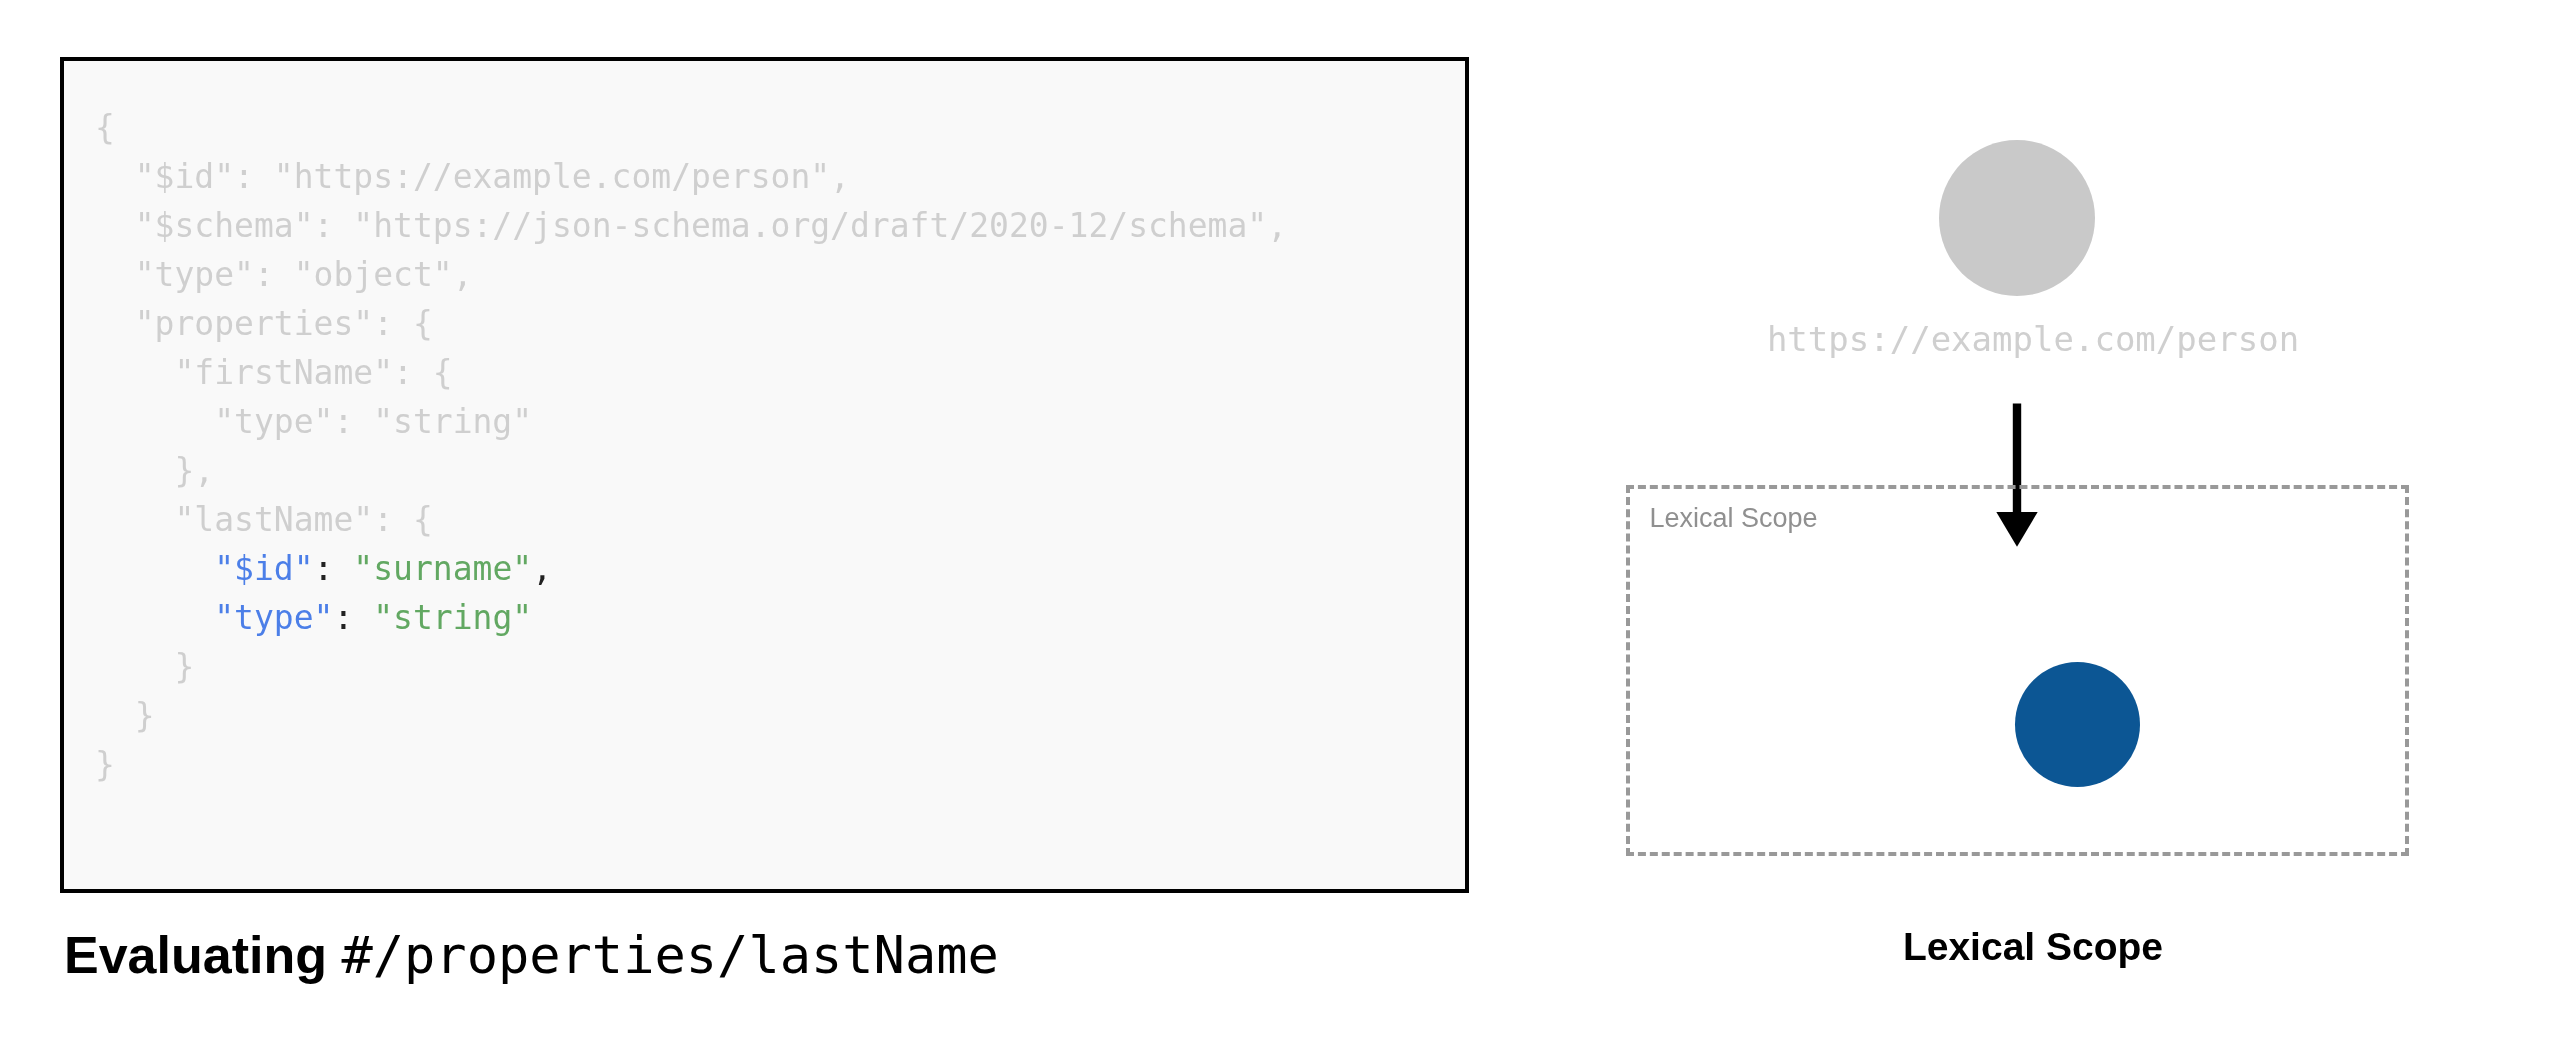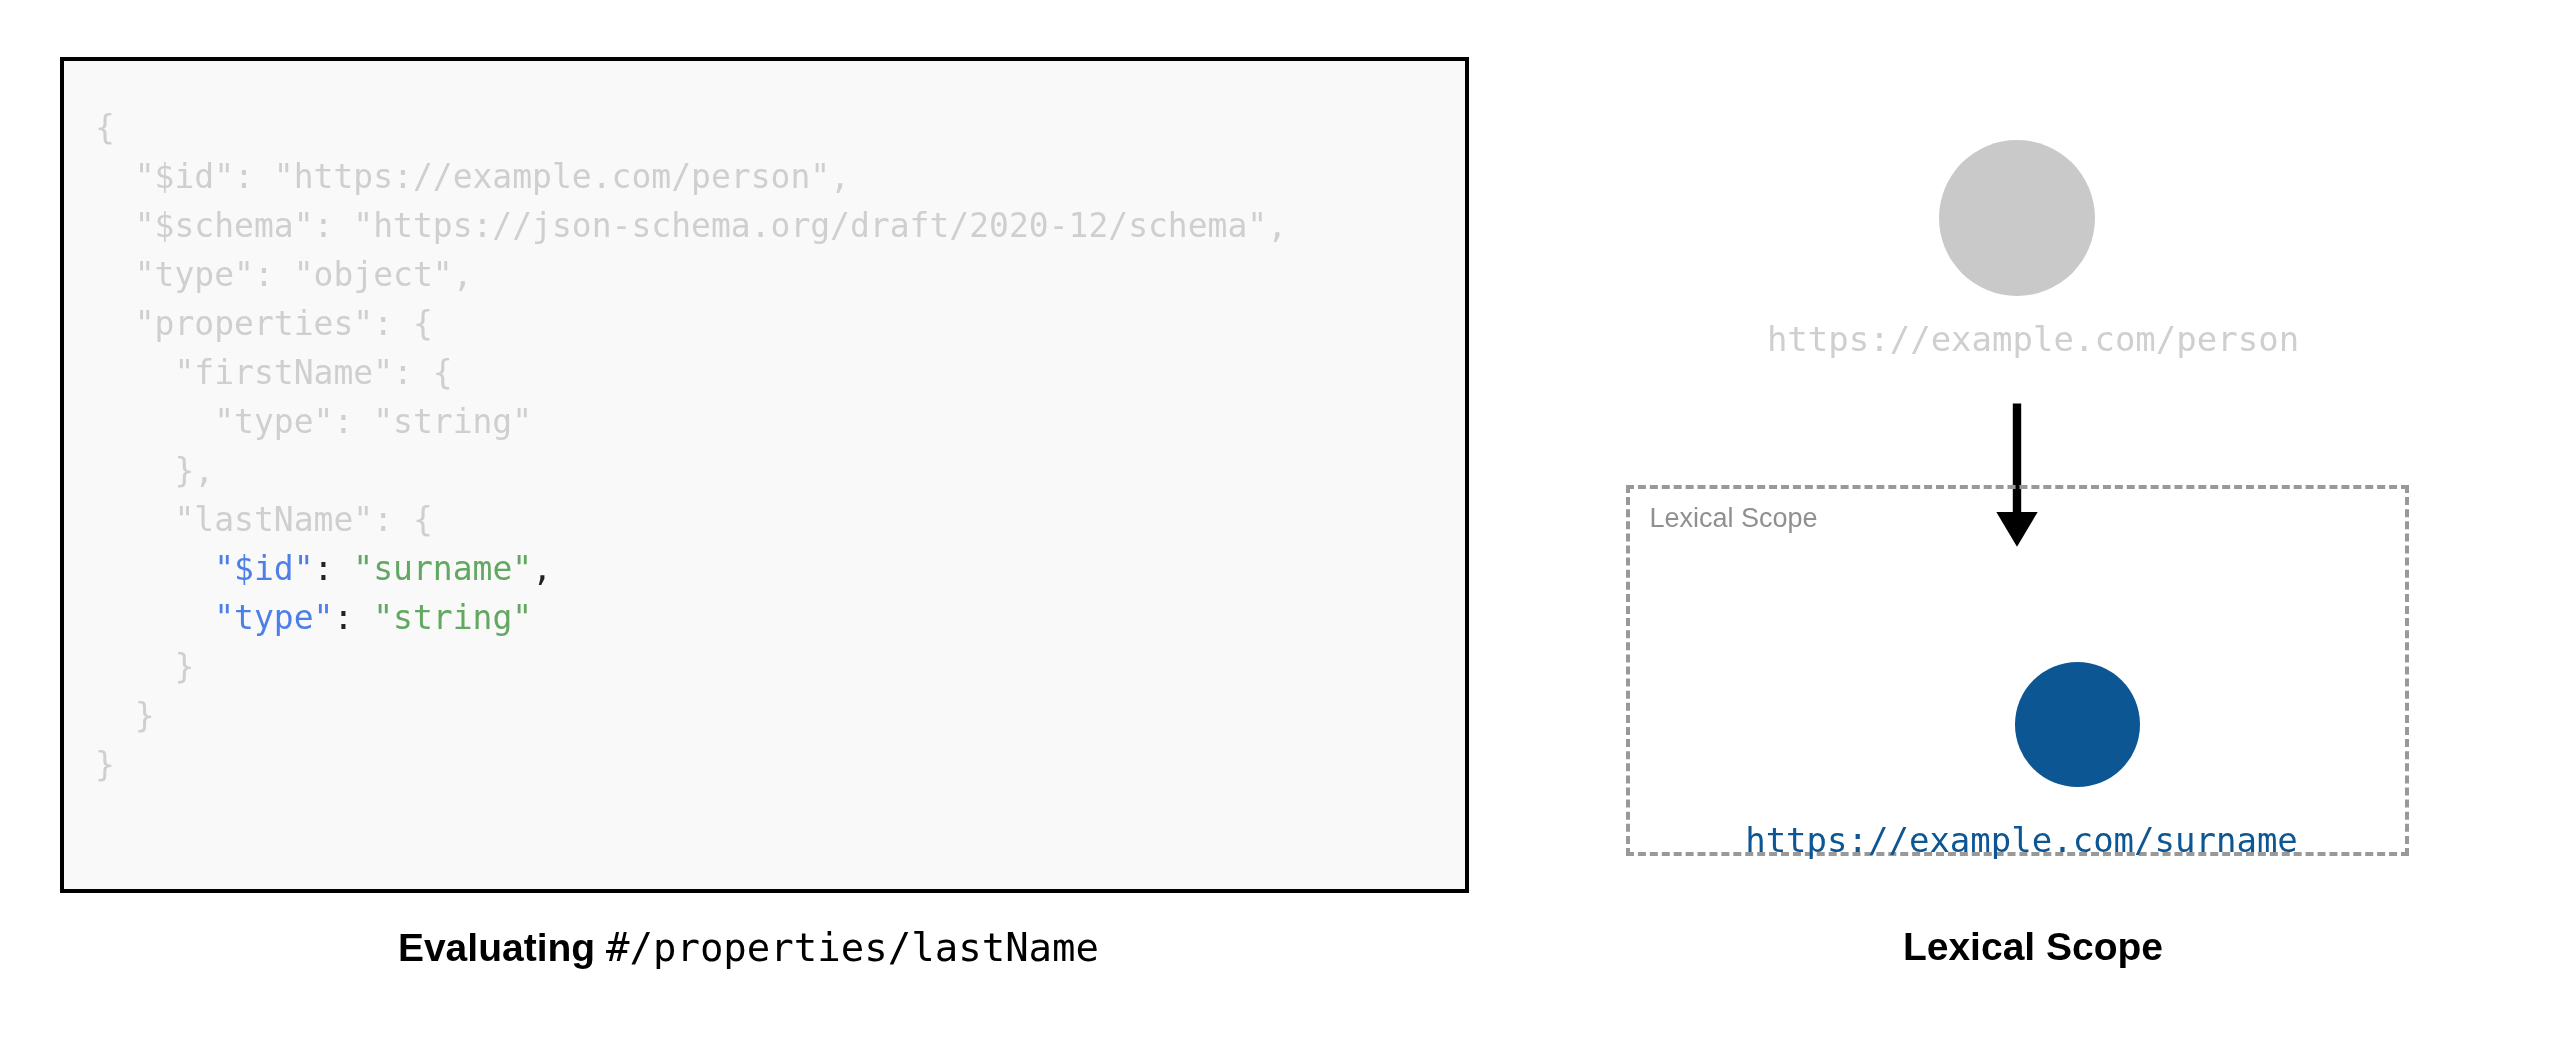--- a/index.html
+++ b/index.html
@@ -44,25 +44,24 @@
   }
   .code-line { white-space: pre; }
   .dim  { color: #cfcfcf; }
   .key  { color: #4c7fe8; }
   .str  { color: #62a862; }
   .punc { color: #222222; }
 
   
   #left-caption {
     position: absolute;
-    left: 44px;
+    left: 64px;
     top: 925px;
     width: 1409px;
-    text-align: center;
-    font-size: 39px;
+    font-size: 52px;
     color: #000000;
     white-space: nowrap;
   }
   #left-caption .cap-bold {
     font-family: "Liberation Sans", sans-serif;
     font-weight: bold;
   }
   #left-caption .cap-mono {
     font-family: "DejaVu Sans Mono", "Liberation Mono", monospace;
     font-weight: normal;
@@ -183,19 +182,18 @@
   <div id="node-person-label" style="color: rgb(207, 207, 207);">https://example.com/person</div>
 
   <svg id="arrow-svg" viewBox="0 0 130 220">
     <line x1="65" y1="0" x2="65" y2="176" stroke="#000000" stroke-width="13"></line>
     <polygon points="33,168 97,168 65,222" fill="#000000"></polygon>
   </svg>
 
   <div id="lexical-scope-box" style="border-color: rgb(153, 153, 153);">
     <div id="lexical-scope-inner-label" style="color: rgb(144, 144, 144);">Lexical Scope</div>
     <div id="node-surname-circle" style="background: rgb(12, 86, 148);"></div>
-    <div id="node-surname-label" style="color: rgb(12, 86, 148);">https://example.com/surname</div>
   </div>
 
 </div>
 
 <div id="right-caption">Lexical Scope</div>
 
 
 </body></html>

